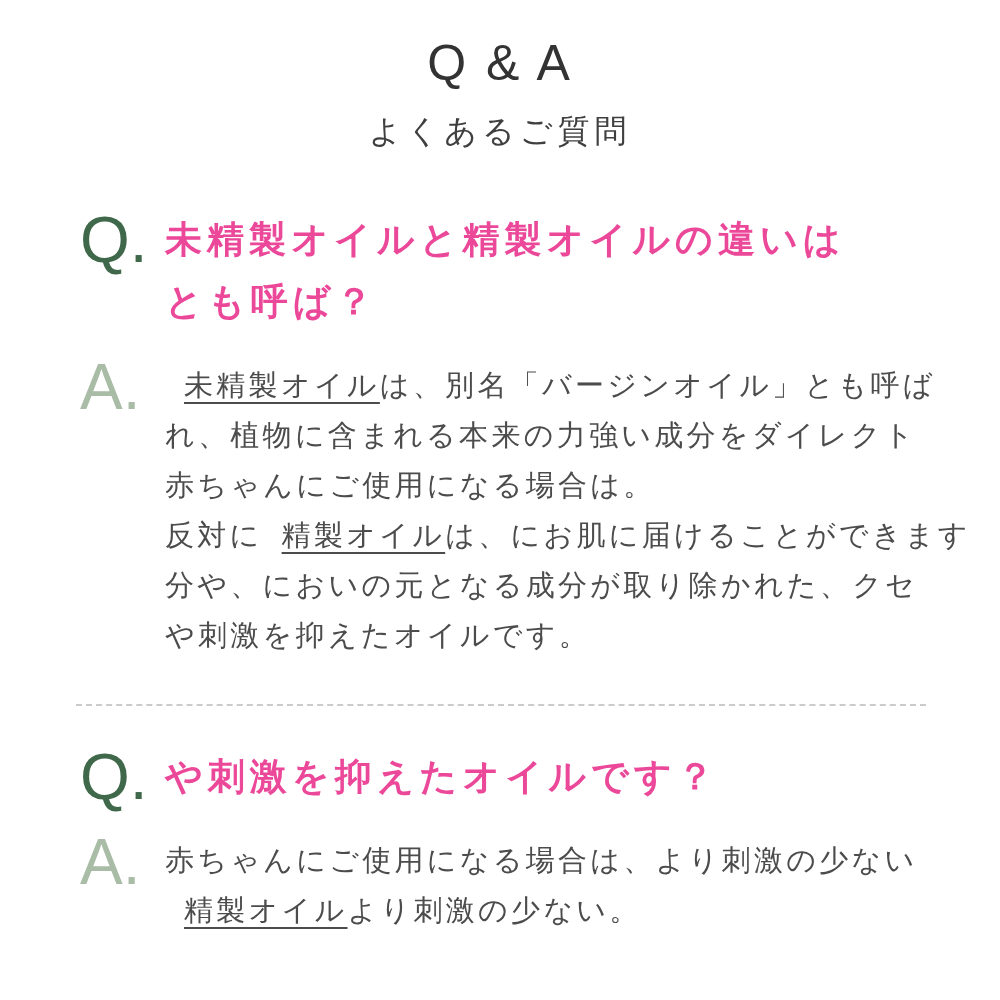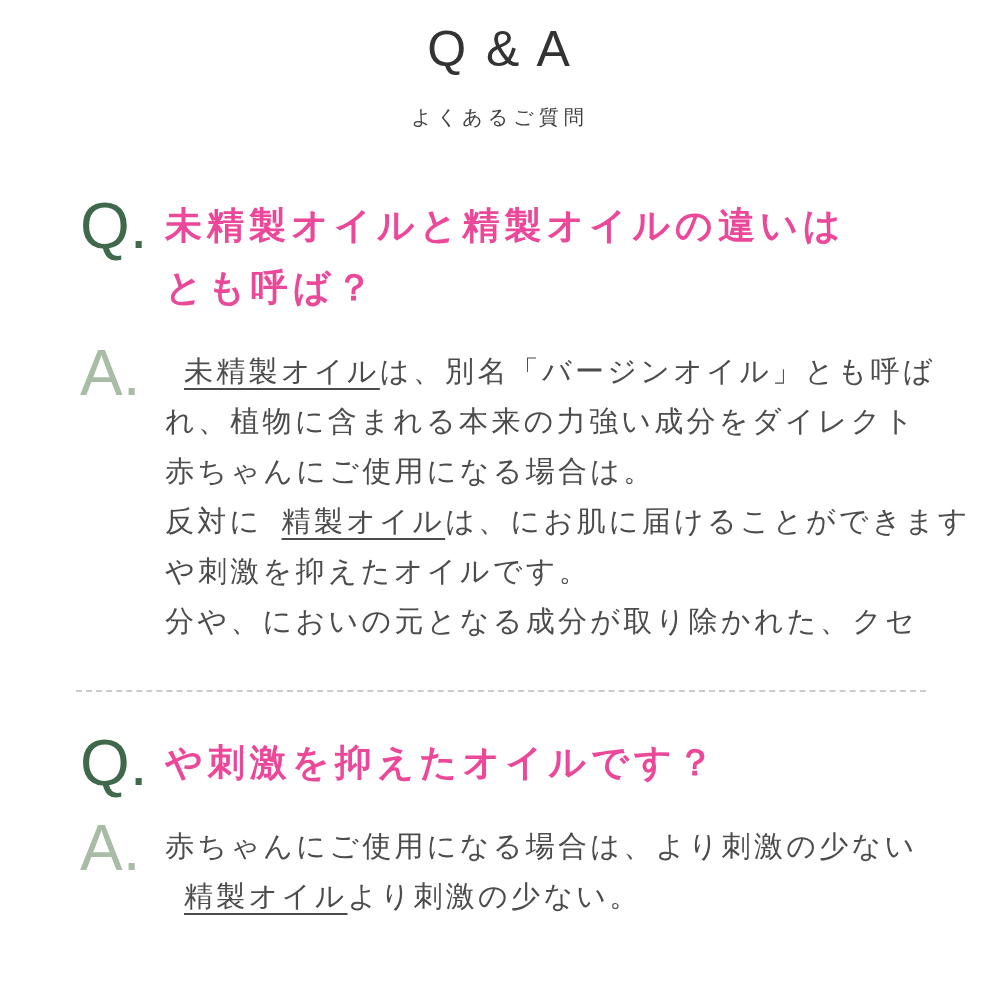--- a/index.html
+++ b/index.html
@@ -11,32 +11,32 @@
     position: relative;
     width: 1000px;
     height: 1000px;
     background: #ffffff;
     font-family: "Liberation Sans", "DejaVu Sans", sans-serif;
     overflow: hidden;
     box-sizing: border-box;
   }
   .header {
     text-align: center;
-    padding-top: 22px;
+    padding-top: 36px;
   }
   .title {
     font-size: 50px;
     line-height: 55px;
     letter-spacing: 3px;
     color: #333333;
     font-weight: 400;
   }
   .subtitle {
     margin-top: 20px;
-    font-size: 20px;
+    font-size: 32px;
     line-height: 40px;
     letter-spacing: 5px;
     color: #3f3f3f;
     font-weight: 500;
   }
   .qa-list {
     margin-top: 58px;
     padding: 0 78px 0 80px;
   }
   .row {
@@ -106,22 +106,22 @@
             <div class="q-line">とも呼ば？</div>
           </div>
         </div>
         <div class="row answer-row">
           <div class="marker a-marker" style="color: rgb(169, 188, 166);">A.</div>
           <div class="a-text">
             <div class="a-line"><span class="uterm">未精製オイル</span><span>は、別名「バージンオイル」とも呼ば</span></div>
             <div class="a-line"><span>れ、植物に含まれる本来の力強い成分をダイレクト</span></div>
             <div class="a-line"><span>赤ちゃんにご使用になる場合は。</span></div>
             <div class="a-line"><span>反対に</span><span class="uterm">精製オイル</span><span>は、にお肌に届けることができます</span></div>
+            <div class="a-line"><span>分や、においの元となる成分が取り除かれた、クセ</span></div>
             <div class="a-line"><span>や刺激を抑えたオイルです。</span></div>
-            <div class="a-line"><span>分や、においの元となる成分が取り除かれた、クセ</span></div>
           </div>
         </div>
       </div>
       <hr class="divider" style="border-top-color: rgb(203, 203, 203);">
       <div class="qa-item">
         <div class="row question-row">
           <div class="marker q-marker" style="color: rgb(63, 105, 74);">Q.</div>
           <div class="q-text">
             <div class="q-line">や刺激を抑えたオイルです？</div>
           </div>

